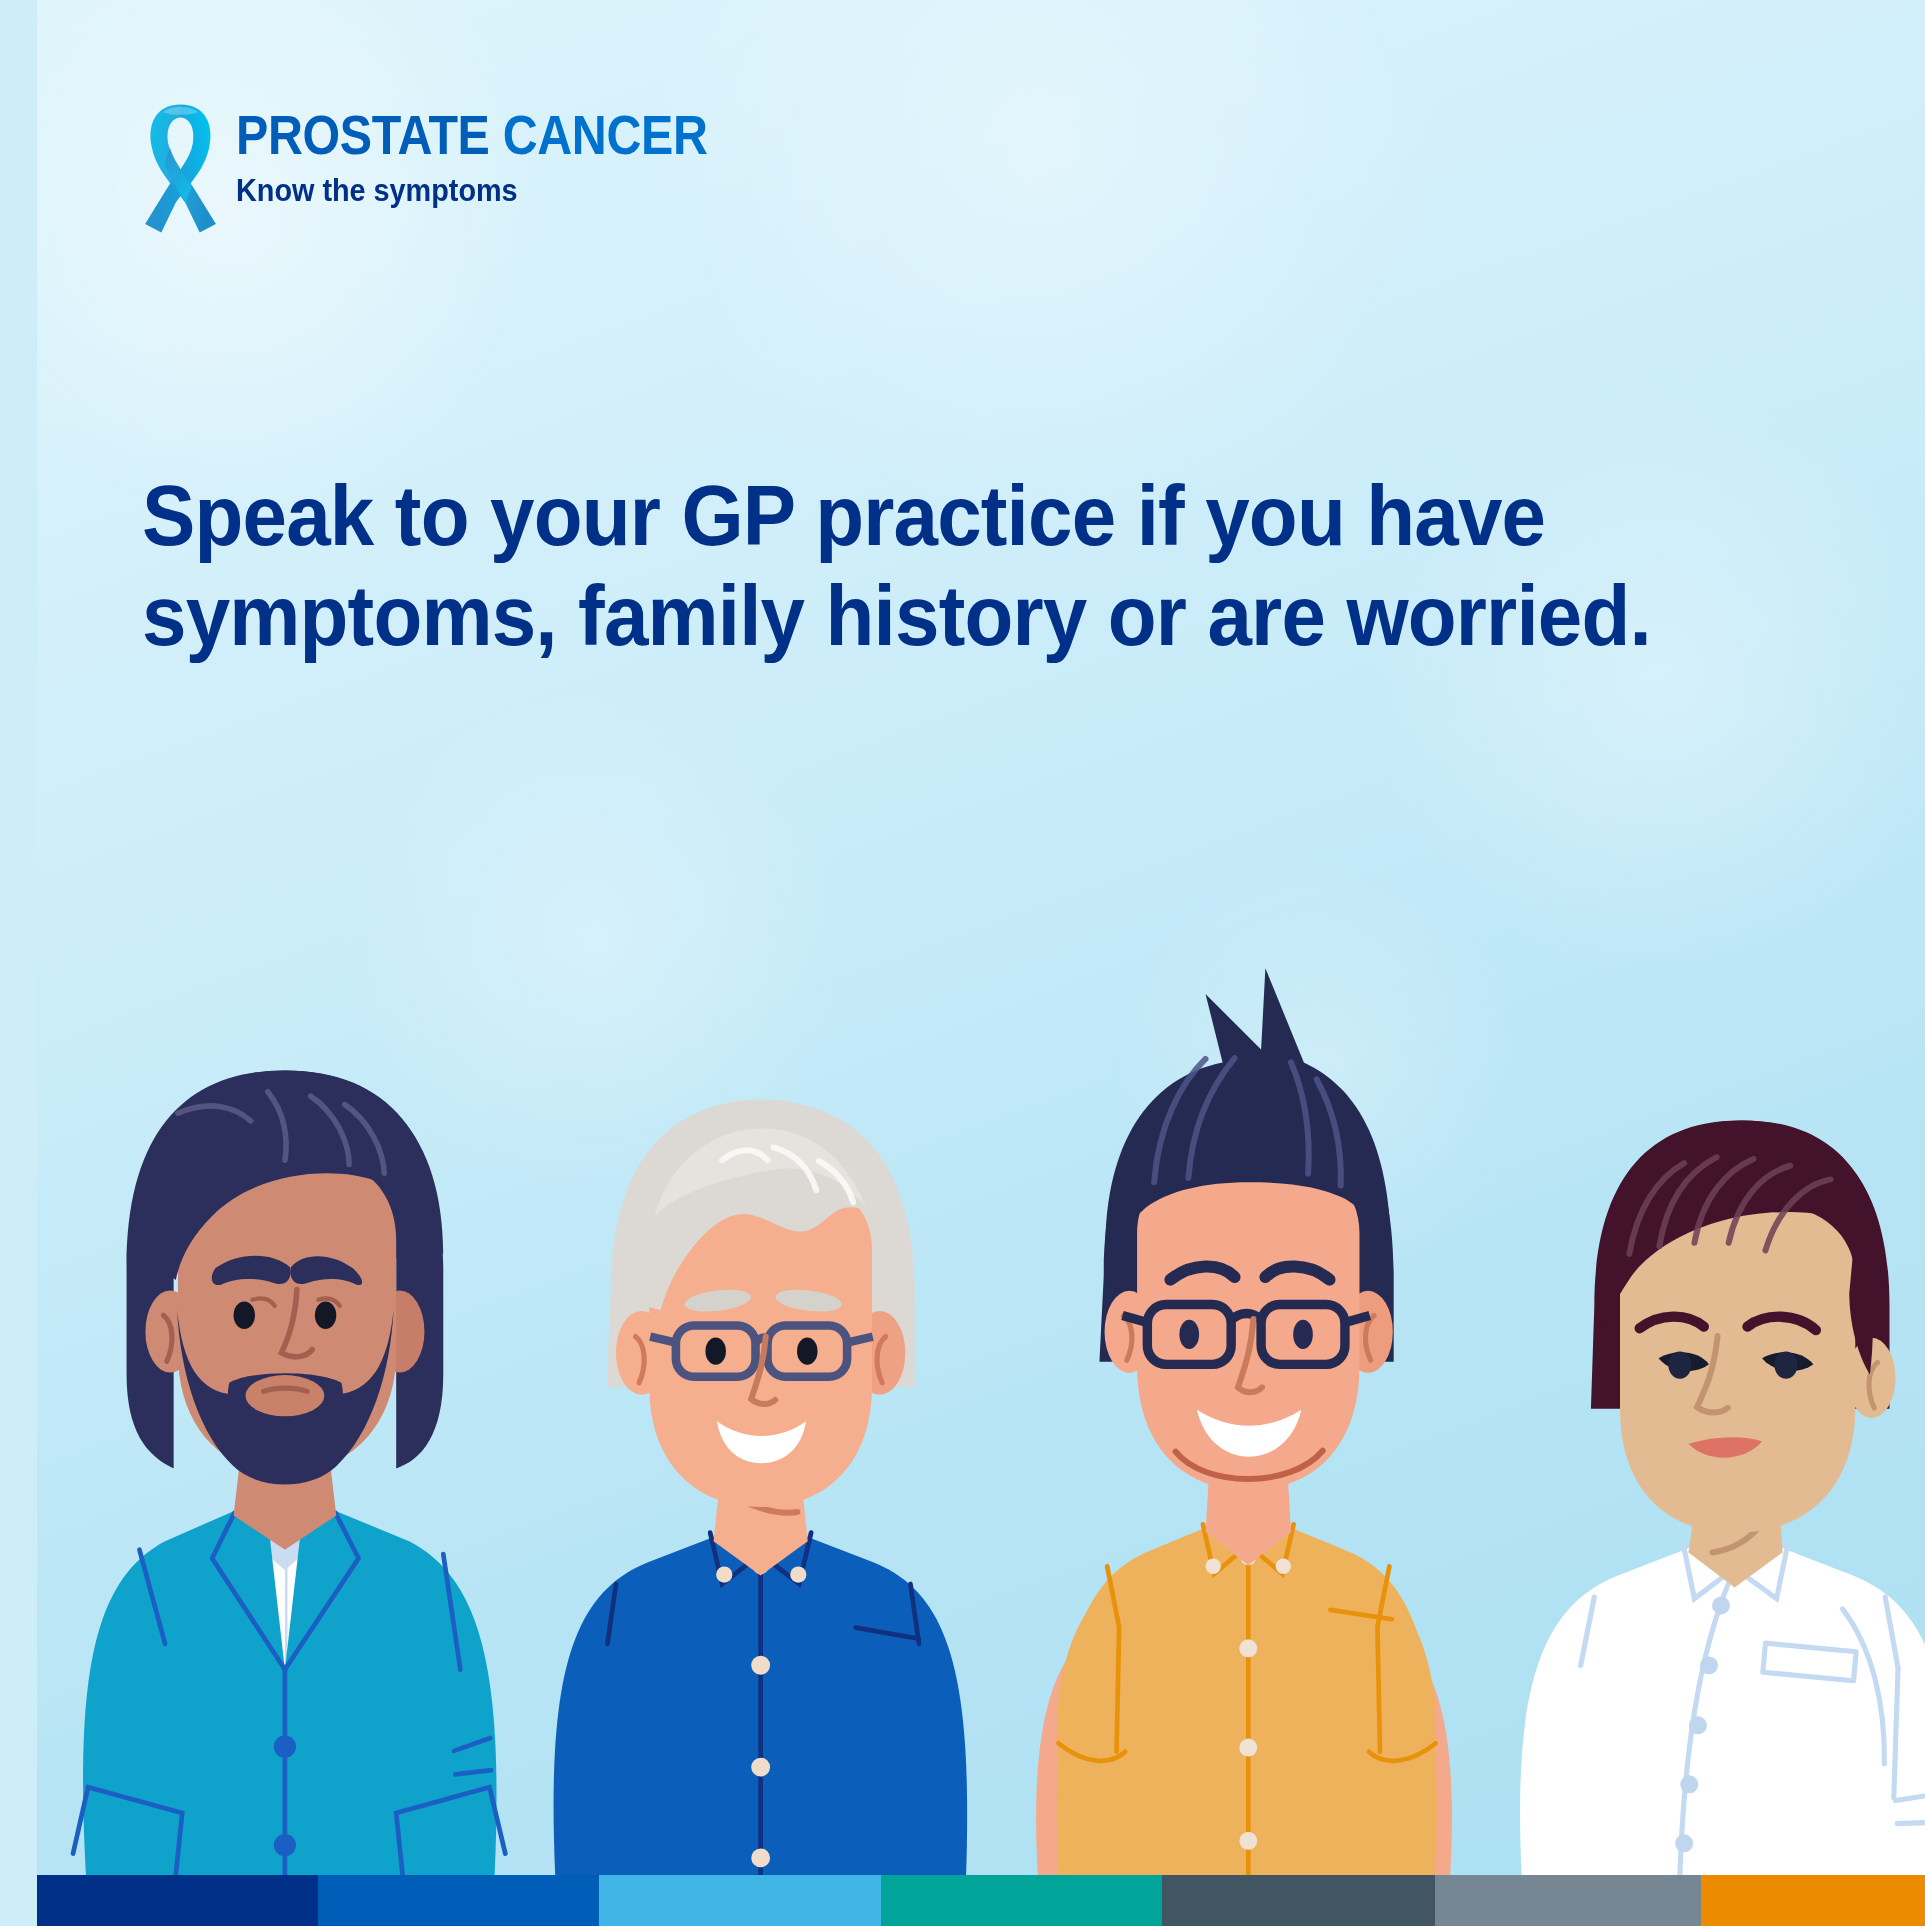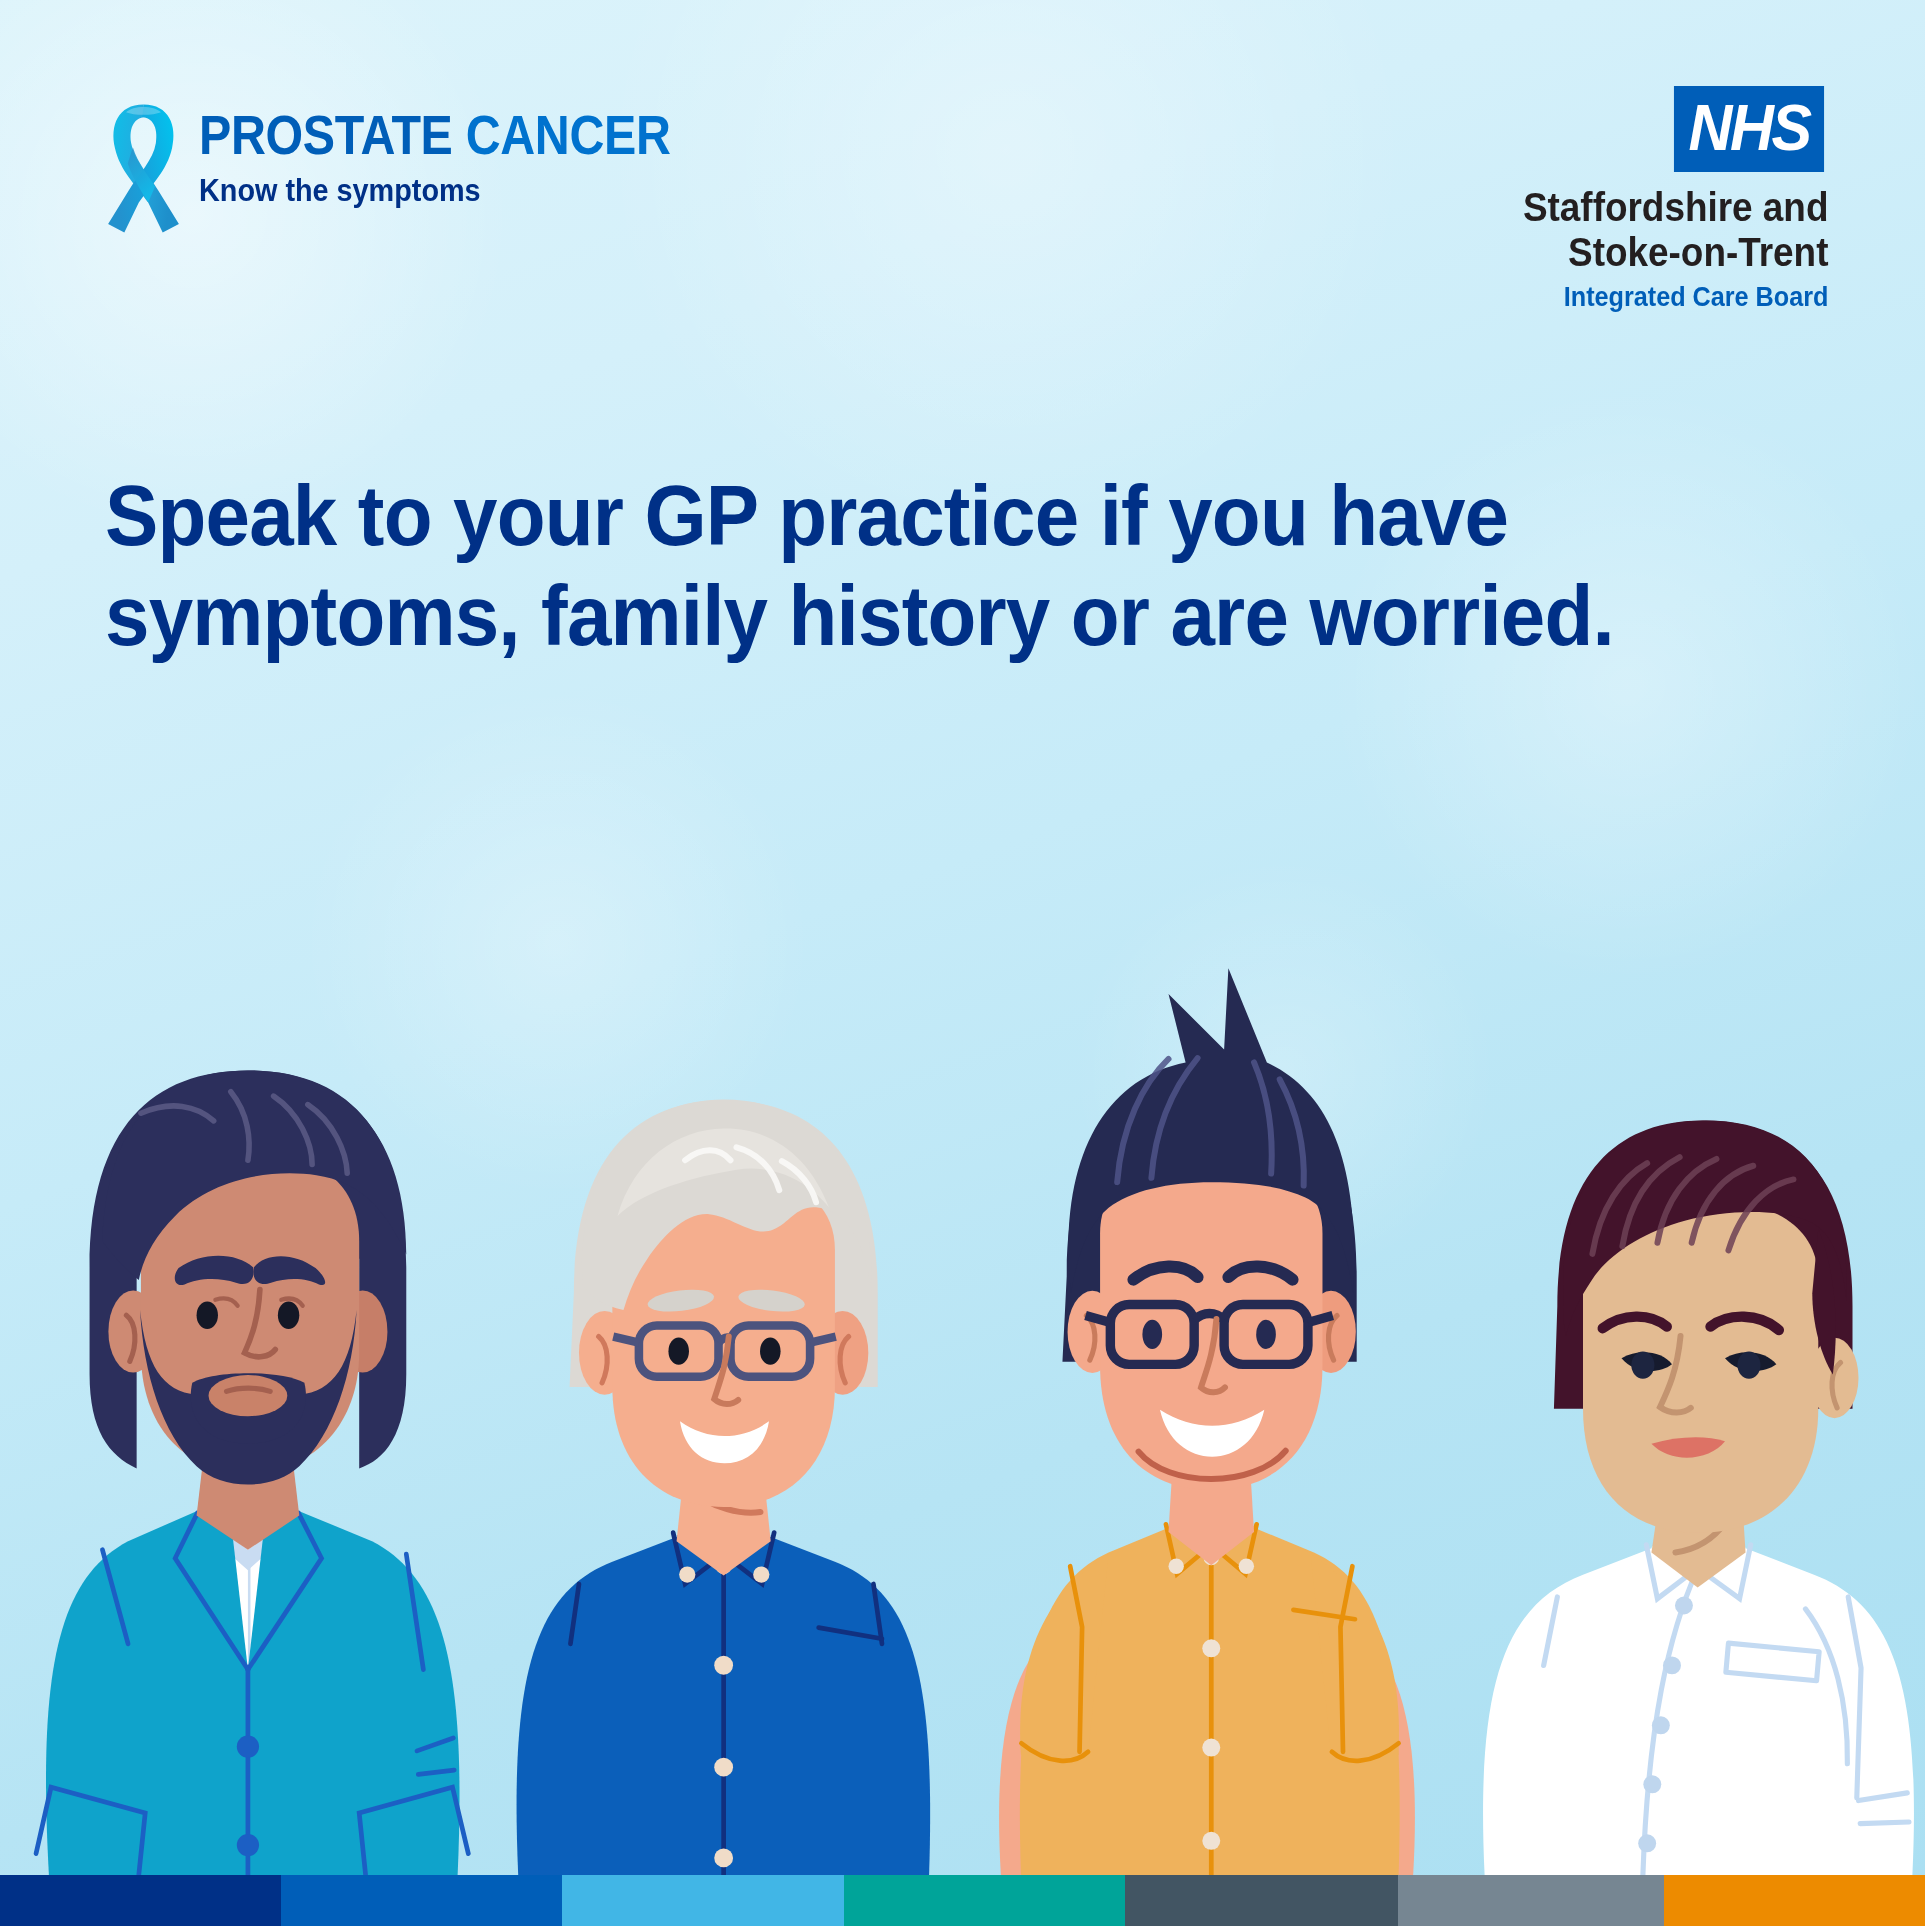--- a/index.html
+++ b/index.html
@@ -8,20 +8,21 @@
     font-family:"Liberation Sans", sans-serif;
     background:#cdeef9;
     position:relative;
   }
 
   
   #poster{
     position:absolute; inset:0;
     background:linear-gradient(160deg,#ddf4fb 0%, #d4f0fa 22%, #c6ebf8 46%, #b6e4f4 70%, #aadff2 100%);
     overflow:hidden;
+    margin-left:37px;
   }
   .blob{position:absolute;border-radius:50%;pointer-events:none;}
   .b1{width:642px;height:642px;left:-128px;top:-107px;background:radial-gradient(circle,rgba(255,255,255,.45) 0%,rgba(255,255,255,0) 70%);}
   .b2{width:813px;height:813px;left:599px;top:-257px;background:radial-gradient(circle,rgba(255,255,255,.30) 0%,rgba(255,255,255,0) 70%);}
   .b3{width:599px;height:599px;left:1327px;top:385px;background:radial-gradient(circle,rgba(255,255,255,.30) 0%,rgba(255,255,255,0) 70%);}
   .b4{width:514px;height:514px;left:300px;top:685px;background:radial-gradient(circle,rgba(255,255,255,.26) 0%,rgba(255,255,255,0) 70%);}
   .b5{width:428px;height:428px;left:1070px;top:856px;background:radial-gradient(circle,rgba(255,255,255,.22) 0%,rgba(255,255,255,0) 70%);}
 
   
   #pc-logo{position:absolute;left:107px;top:96px;display:flex;align-items:flex-start;}
@@ -110,28 +111,20 @@
     </svg>
     <div id="pc-text">
       <div id="pc-title">
         <span class="w1">PROSTATE</span>
         <span class="w2">CANCER</span>
       </div>
       <div id="pc-sub">Know the symptoms</div>
     </div>
   </div>
 
-  <div id="nhs-logo">
-    <div id="nhs-mark">NHS</div>
-    <div id="nhs-org">
-      <span class="l1">Staffordshire and</span>
-      <span class="l2">Stoke-on-Trent</span>
-    </div>
-    <div id="nhs-dept">Integrated Care Board</div>
-  </div>
 
   <div id="headline">Speak to your GP practice if you have symptoms, family history or are worried.</div>
 
   <div id="people">
 
     <div class="person p1">
       <svg viewBox="0 0 1250 2180" preserveAspectRatio="xMidYMax meet">
 
         <path d="M175 2180 C 150 1720 190 1490 360 1400 L 520 1330 L 760 1330 L 930 1400 C 1105 1490 1150 1720 1130 2180 Z" fill="#0FA3CB"></path>
 

